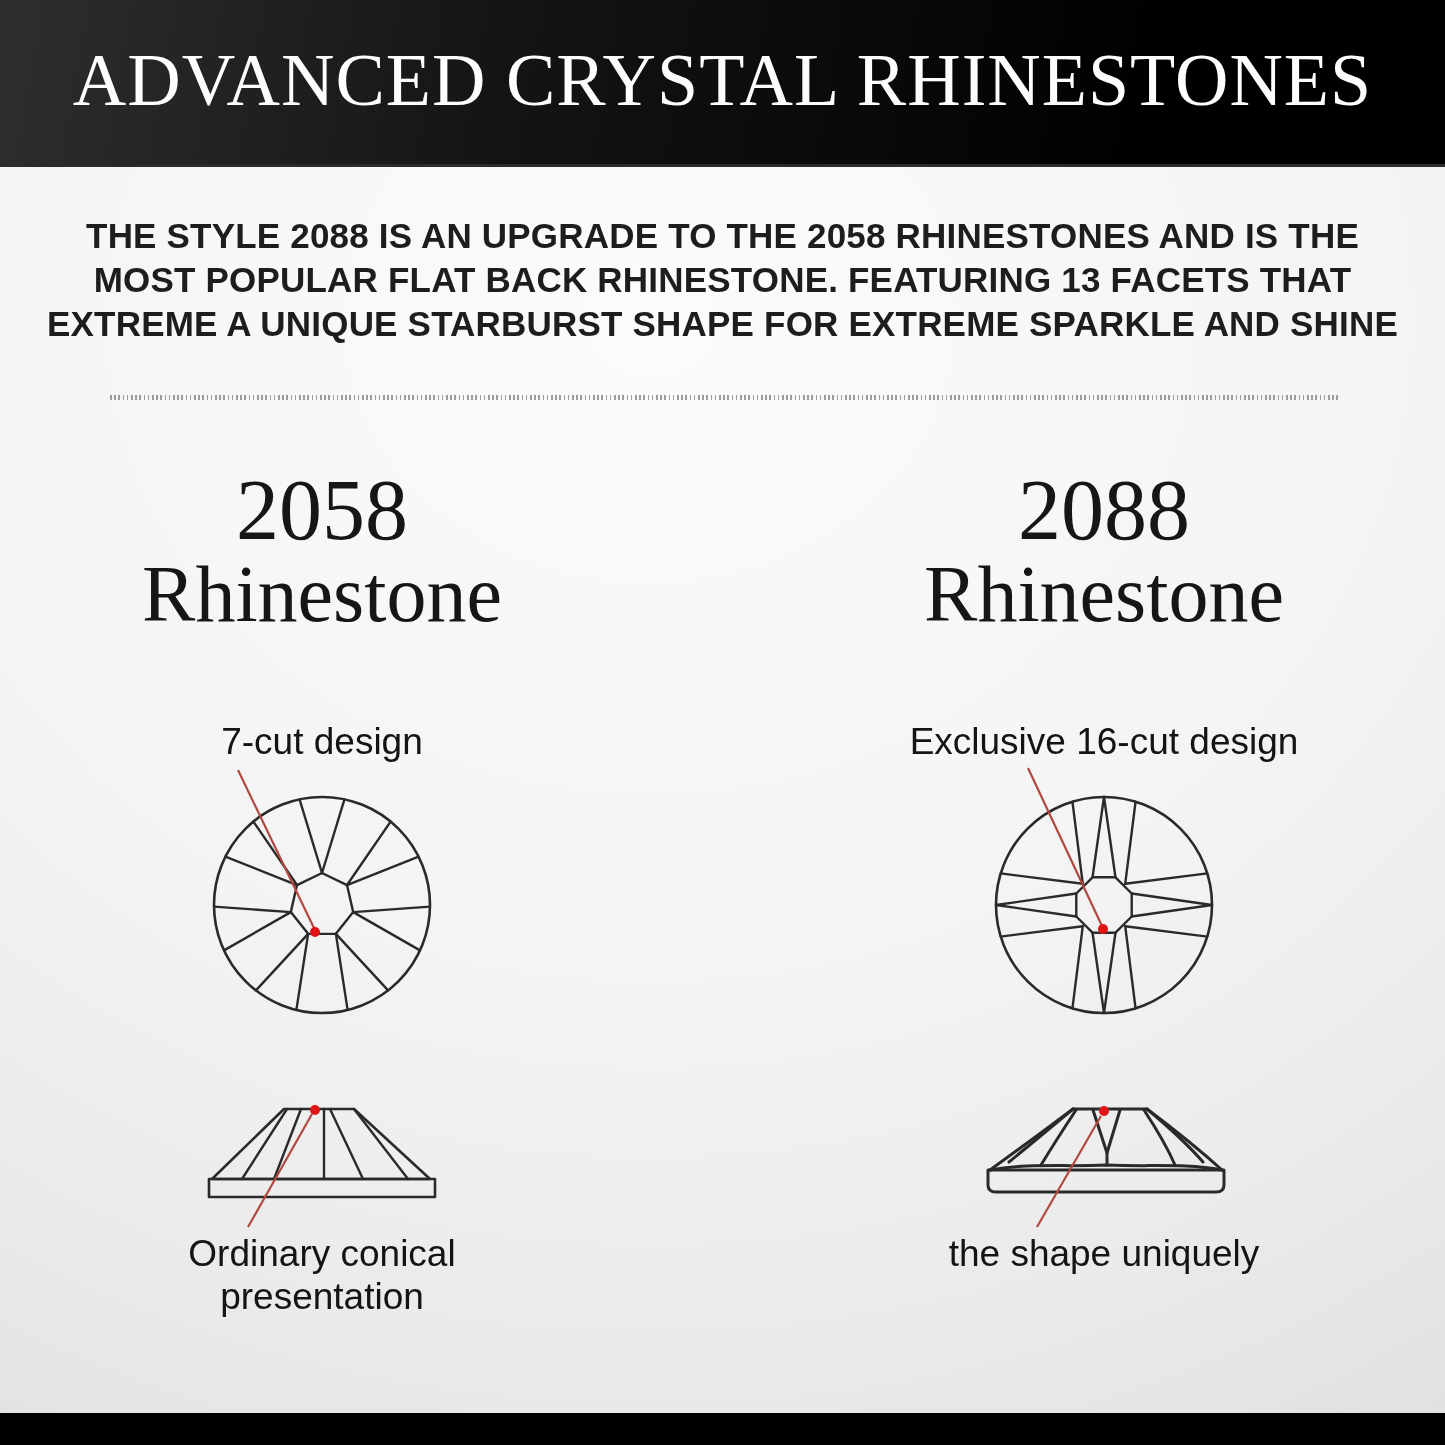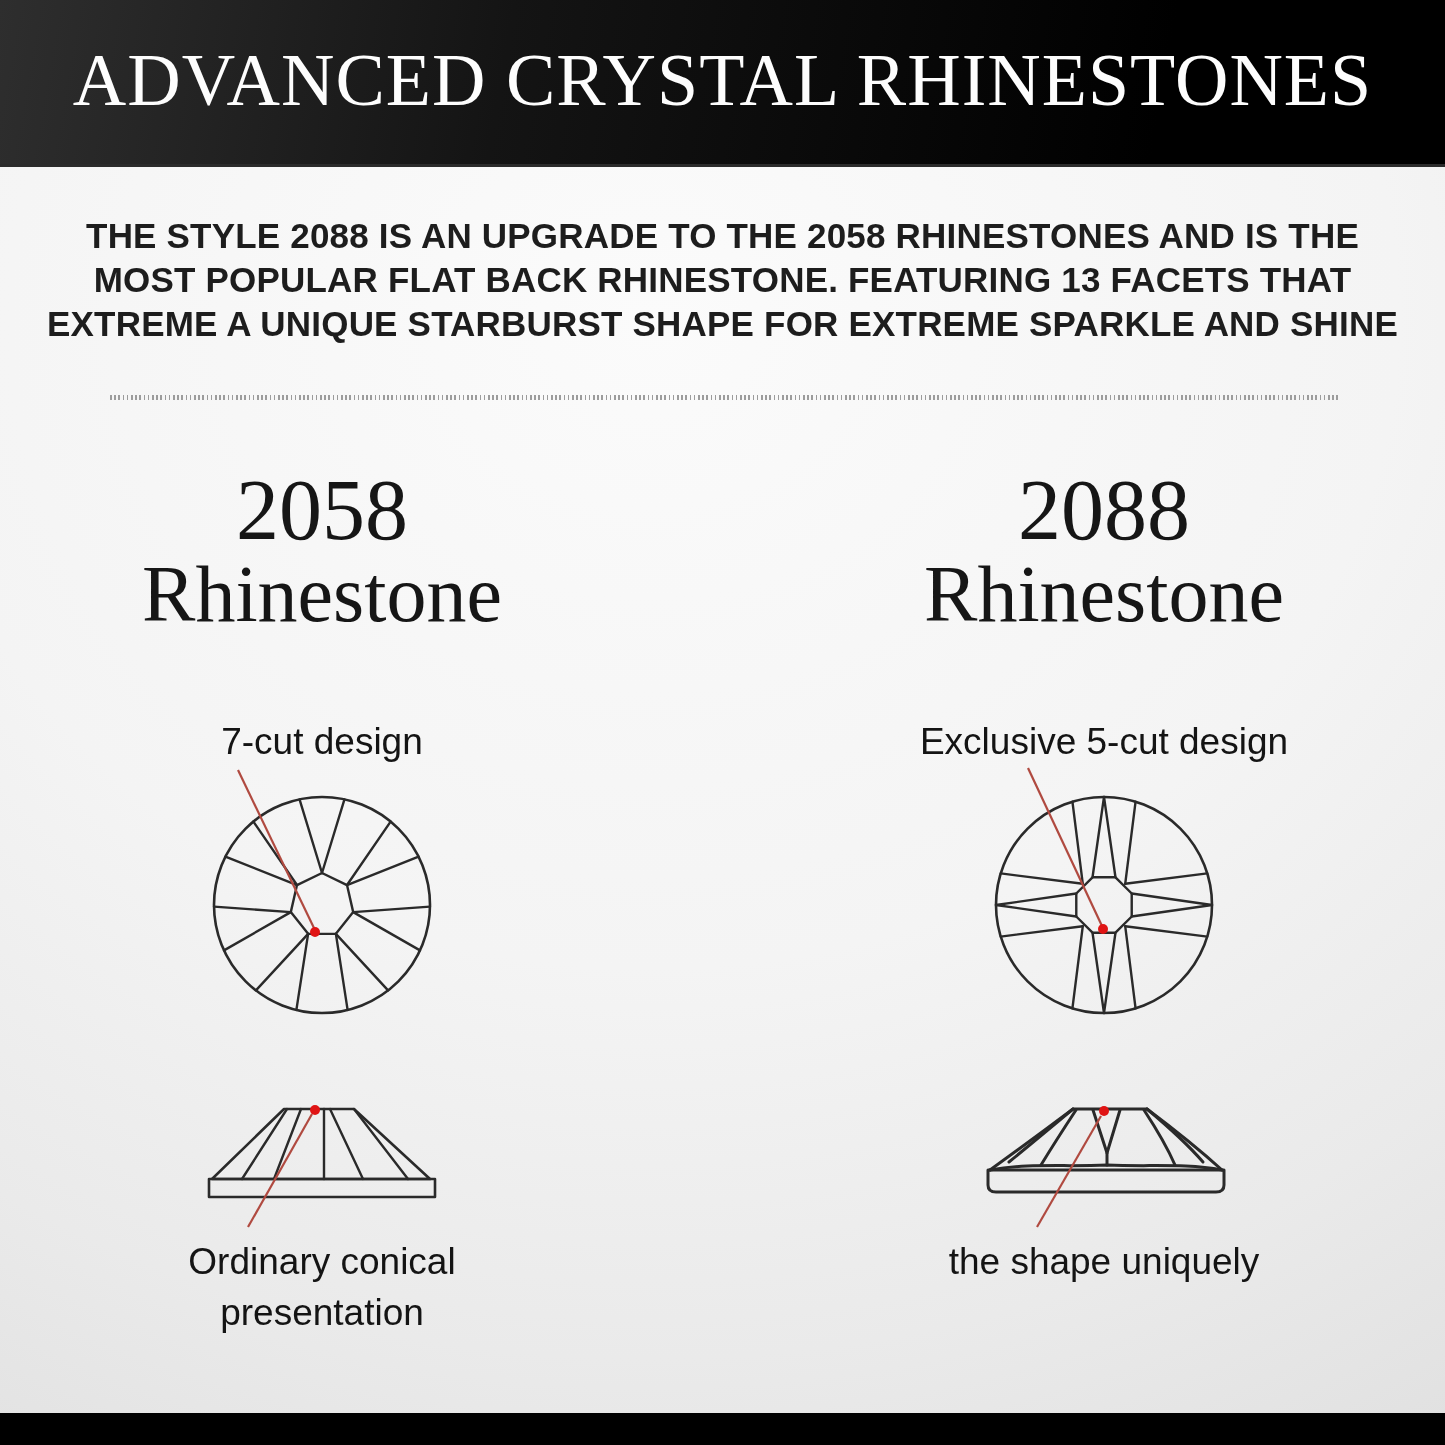--- a/index.html
+++ b/index.html
@@ -30,21 +30,21 @@
   .col{position:absolute;top:0;height:1445px;width:640px;text-align:center;}
   .col-left{left:2px;}
   .col-right{left:784px;}
   .model-heading{position:absolute;top:464px;left:0;width:100%;margin:0;font-weight:normal;color:#161616;}
   .model-number{display:block;font-family:"Liberation Serif", serif;font-size:86px;line-height:92px;}
   .model-name{display:block;font-family:"Liberation Serif", serif;font-size:80px;line-height:76px;}
   .cut-label{position:absolute;top:722px;left:0;width:100%;font-size:37px;line-height:40px;color:#141414;}
   .topview{position:absolute;top:785px;left:50%;margin-left:-120px;width:240px;height:240px;}
   .sideview{position:absolute;top:1095px;left:50%;margin-left:-125px;width:250px;height:115px;}
   .caption{position:absolute;top:1232px;left:0;width:100%;font-size:37px;line-height:43px;color:#141414;}
-  .caption span{display:block;margin-top:8px;}
+  .caption span{display:block;}
   .annotations{position:absolute;top:0;left:0;width:1445px;height:1445px;pointer-events:none;}
   .bottom-bar{position:absolute;bottom:0;left:0;width:100%;height:32px;background:#000;}
 </style>
 </head>
 <body>
 
 <div class="canvas">
 
   <header class="top-banner">
     <h1 class="title">ADVANCED CRYSTAL RHINESTONES</h1>
@@ -95,21 +95,21 @@
       <span>Ordinary conical</span>
       <span>presentation</span>
     </div>
   </section>
 
   <section class="col col-right">
     <h2 class="model-heading">
       <span class="model-number">2088</span>
       <span class="model-name">Rhinestone</span>
     </h2>
-    <div class="cut-label">Exclusive 5-cut design</div>
+    <div class="cut-label">Exclusive 16-cut design</div>
     <svg id="top2088" class="topview" viewBox="0 0 240 240">
         <circle cx="120" cy="120" r="108" stroke="#2a2a2a" stroke-width="2.6" fill="none" stroke-linecap="round" stroke-linejoin="round"></circle>
         <polygon points="147.7163859753386,131.4805029709527 131.4805029709527,147.7163859753386 108.5194970290473,147.7163859753386 92.2836140246614,131.4805029709527 92.28361402466139,108.51949702904732 108.51949702904732,92.28361402466139 131.4805029709527,92.2836140246614 147.7163859753386,108.51949702904732" stroke="#2a2a2a" stroke-width="2.4" fill="none" stroke-linecap="round" stroke-linejoin="round"></polygon>
         <line x1="228" y1="120" x2="147.7163859753386" y2="108.5194970290473" stroke="#2a2a2a" stroke-width="2.4" fill="none" stroke-linecap="round" stroke-linejoin="round"></line>
         <line x1="228" y1="120" x2="147.7163859753386" y2="131.4805029709527" stroke="#2a2a2a" stroke-width="2.4" fill="none" stroke-linecap="round" stroke-linejoin="round"></line>
         <line x1="141.21320343559643" y1="141.21320343559643" x2="223.28091364400782" y2="151.57614411005557" stroke="#2a2a2a" stroke-width="2.4" fill="none" stroke-linecap="round" stroke-linejoin="round"></line>
         <line x1="141.21320343559643" y1="141.21320343559643" x2="151.57614411005557" y2="223.28091364400782" stroke="#2a2a2a" stroke-width="2.4" fill="none" stroke-linecap="round" stroke-linejoin="round"></line>
         <line x1="120" y1="228" x2="131.4805029709527" y2="147.7163859753386" stroke="#2a2a2a" stroke-width="2.4" fill="none" stroke-linecap="round" stroke-linejoin="round"></line>
         <line x1="120" y1="228" x2="108.5194970290473" y2="147.7163859753386" stroke="#2a2a2a" stroke-width="2.4" fill="none" stroke-linecap="round" stroke-linejoin="round"></line>
         <line x1="98.78679656440357" y1="141.21320343559643" x2="88.42385588994443" y2="223.28091364400785" stroke="#2a2a2a" stroke-width="2.4" fill="none" stroke-linecap="round" stroke-linejoin="round"></line>

